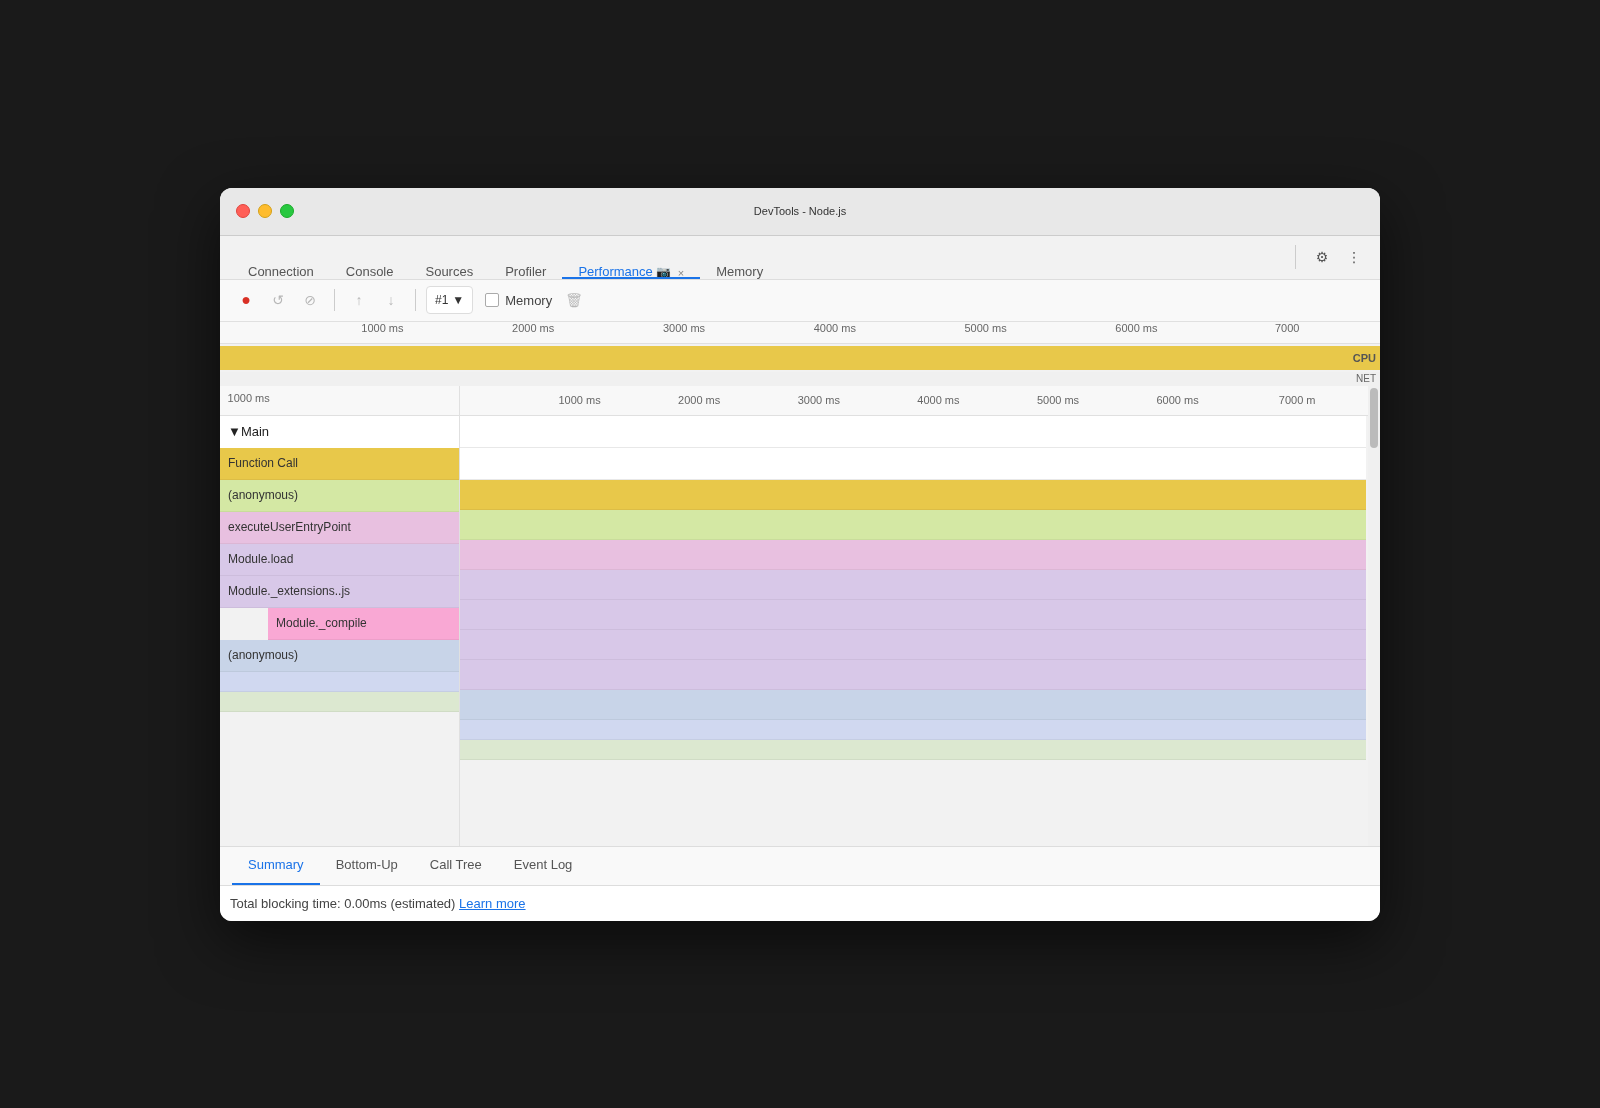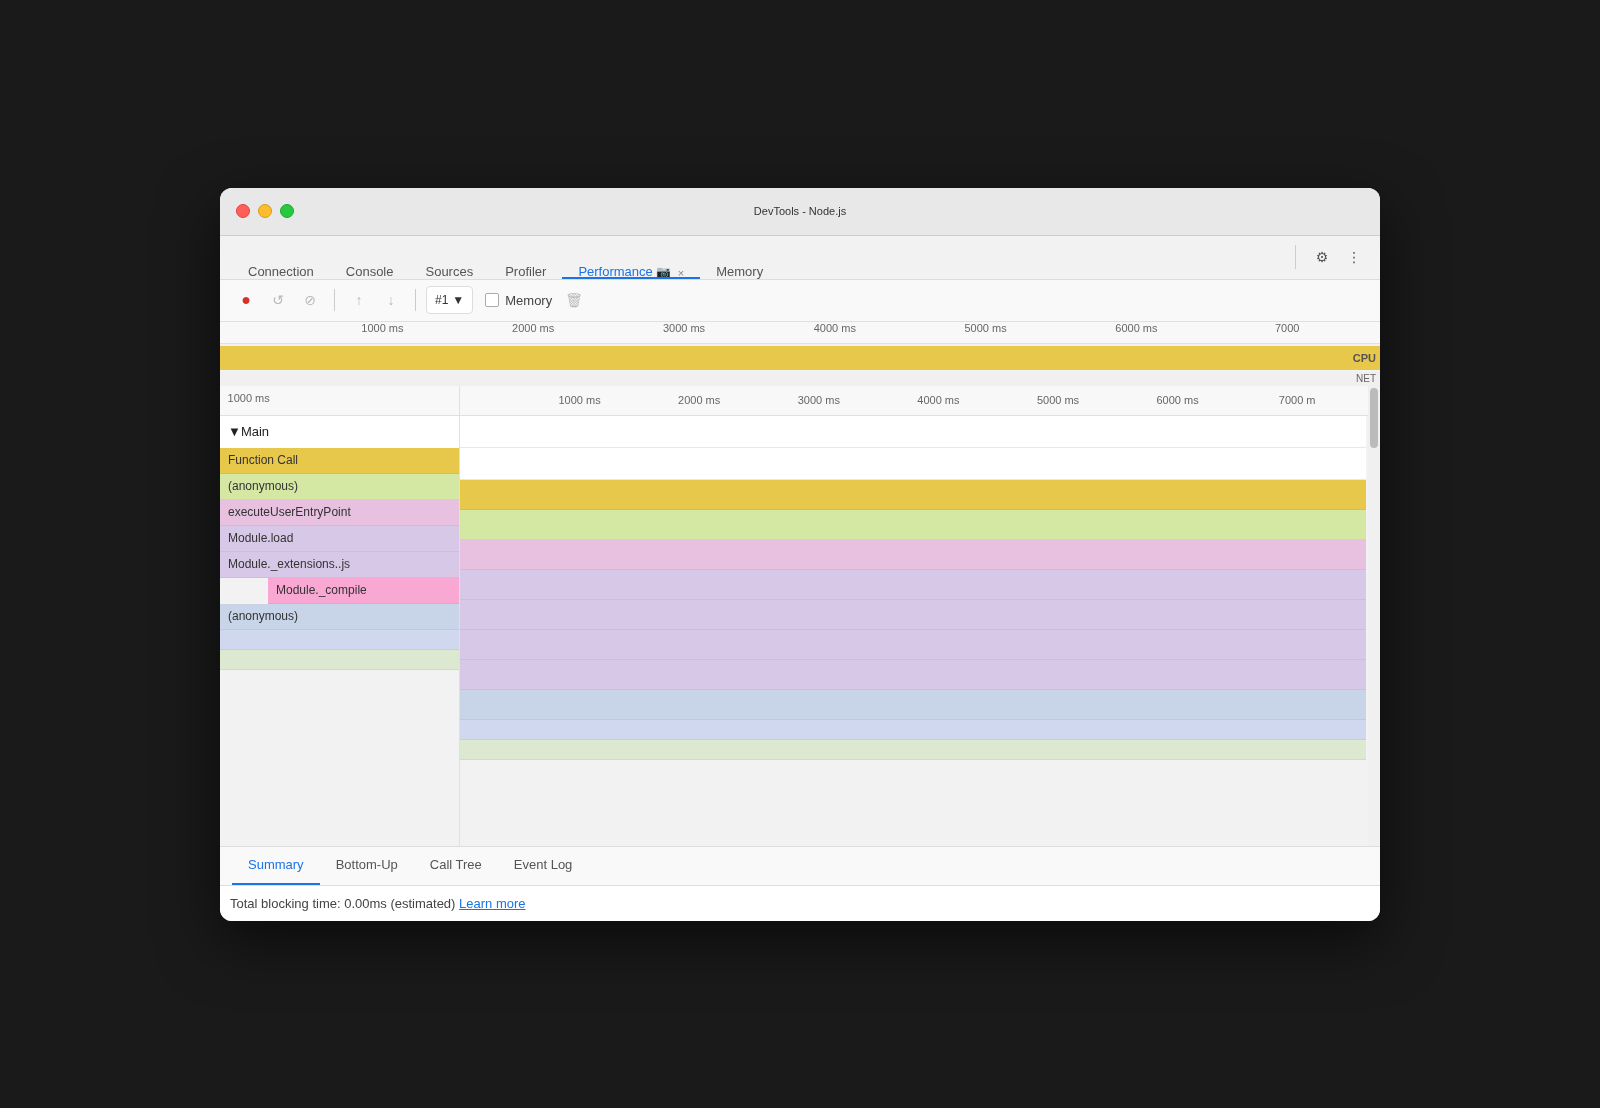--- a/index.html
+++ b/index.html
@@ -234,21 +234,21 @@
       display: flex;
       align-items: center;
       padding-left: 8px;
       font-size: 13px;
       font-weight: 500;
       color: #222;
       background: white;
       cursor: pointer;
     }
     .flame-row {
-      height: 26px;
+      height: 32px;
       display: flex;
       align-items: center;
       padding-left: 8px;
       font-size: 12px;
       color: #333;
       border-bottom: 1px solid rgba(0,0,0,0.05);
       cursor: pointer;
     }
     .row-function-call { background: #e8c84a; }
     .row-anonymous1 { background: #d4e8a4; }

